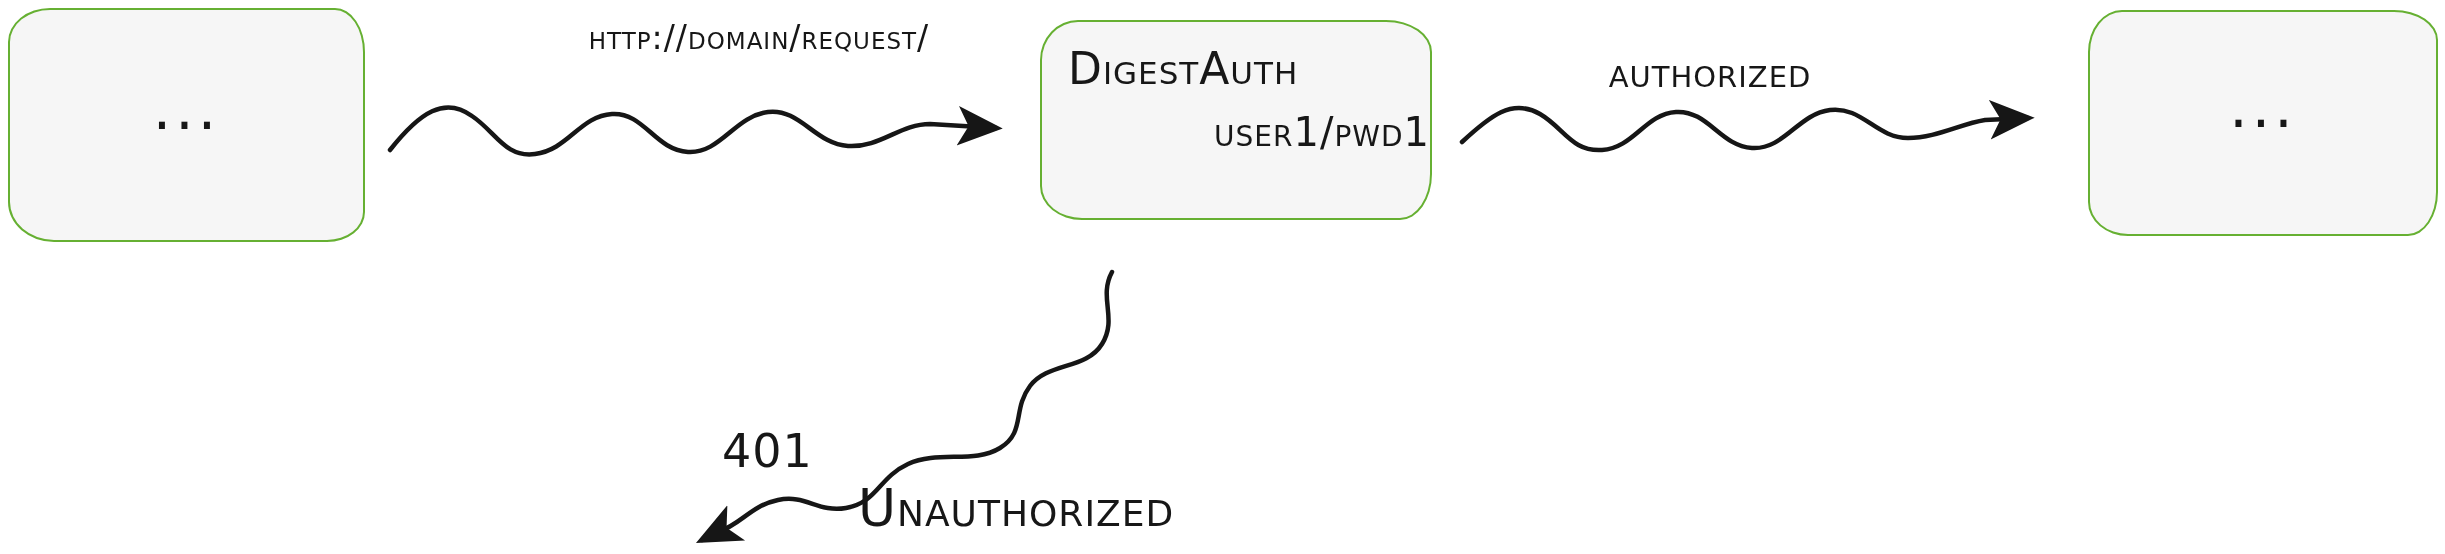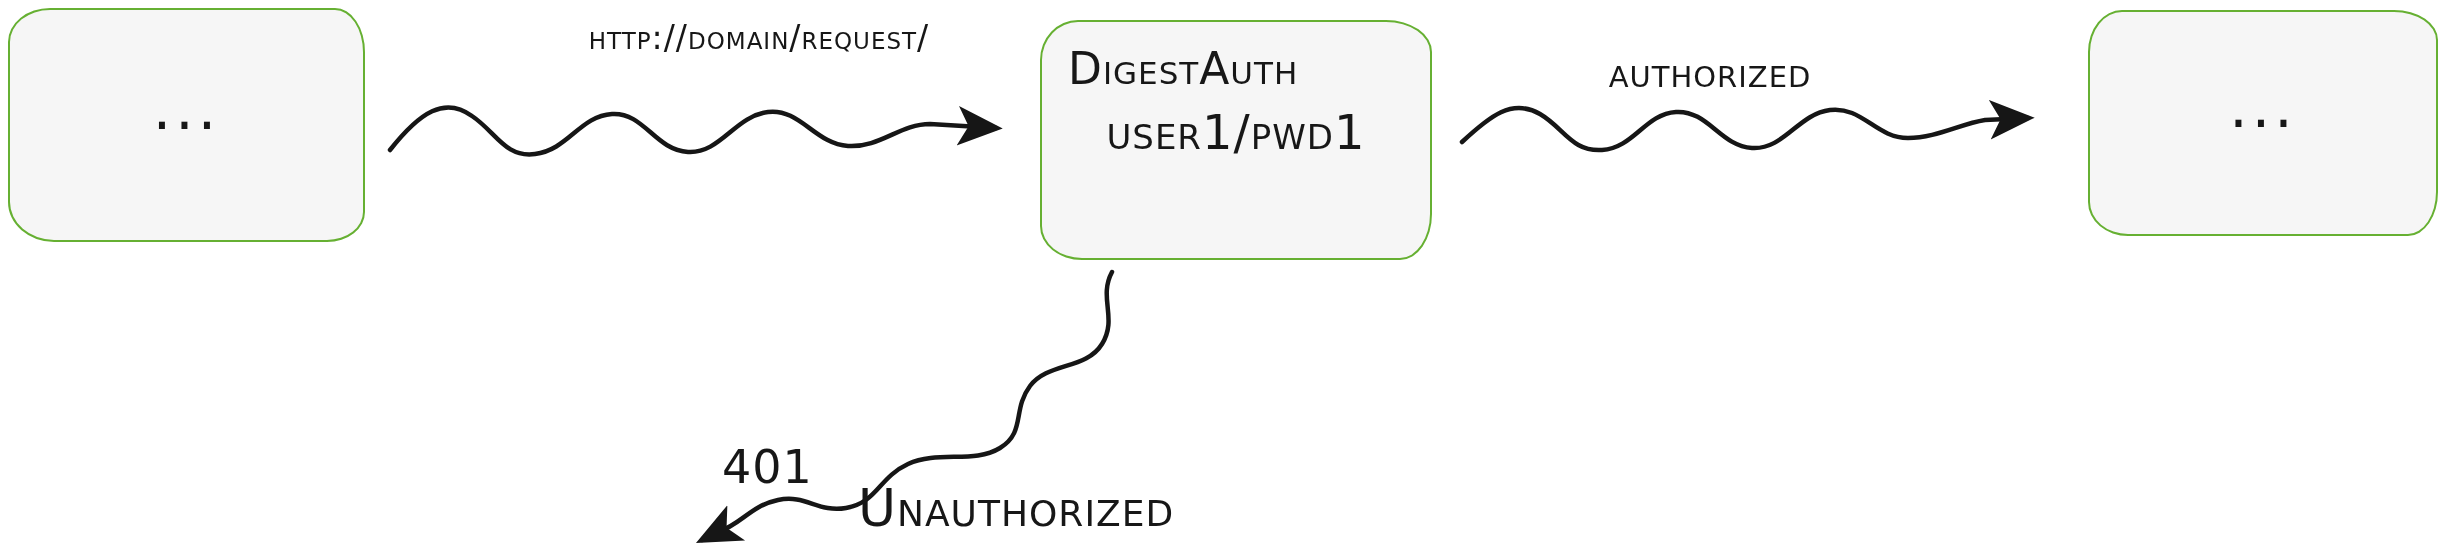--- a/index.html
+++ b/index.html
@@ -40,36 +40,36 @@
     left:2088px;top:10px;width:350px;height:226px;
     border-radius:34px 44px 30px 40px / 42px 30px 44px 34px;
     display:flex;align-items:center;justify-content:center;
   }
   .node-dots{
     font-size:58px;
     letter-spacing:4px;
     transform:translateY(-16px);
   }
   .node.server{
-    left:1040px;top:20px;width:392px;height:240px;
+    left:1040px;top:20px;width:392px;height:200px;
     border-radius:38px 46px 32px 42px / 40px 32px 46px 34px;
     padding:16px 0 0 0;
   }
   .server .title{
     font-size:44px;
     font-variant:small-caps;
     letter-spacing:1px;
     padding-left:26px;
     line-height:62px;
   }
   .server .user{
-    font-size:48px;
+    font-size:40px;
     font-variant:small-caps;
     letter-spacing:1px;
-    text-align:center;
+    text-align:right;
     line-height:64px;
   }
   .label{
     position:absolute;
     font-variant:small-caps;
     letter-spacing:1px;
     white-space:nowrap;
   }
   .label.request{
     left:499px;top:18px;width:520px;
@@ -78,21 +78,20 @@
   }
   .label.authorized{
     left:1580px;top:48px;width:260px;
     text-align:center;
     font-size:42px;
   }
   .label.code401{
     left:722px;top:424px;width:90px;
     font-size:46px;
     font-variant:normal;
-    margin-top:16px;
   }
   .label.unauthorized{
     left:858px;top:478px;width:340px;
     font-size:52px;
   }
 </style>
 </head>
 <body>
 
 <div class="canvas">

